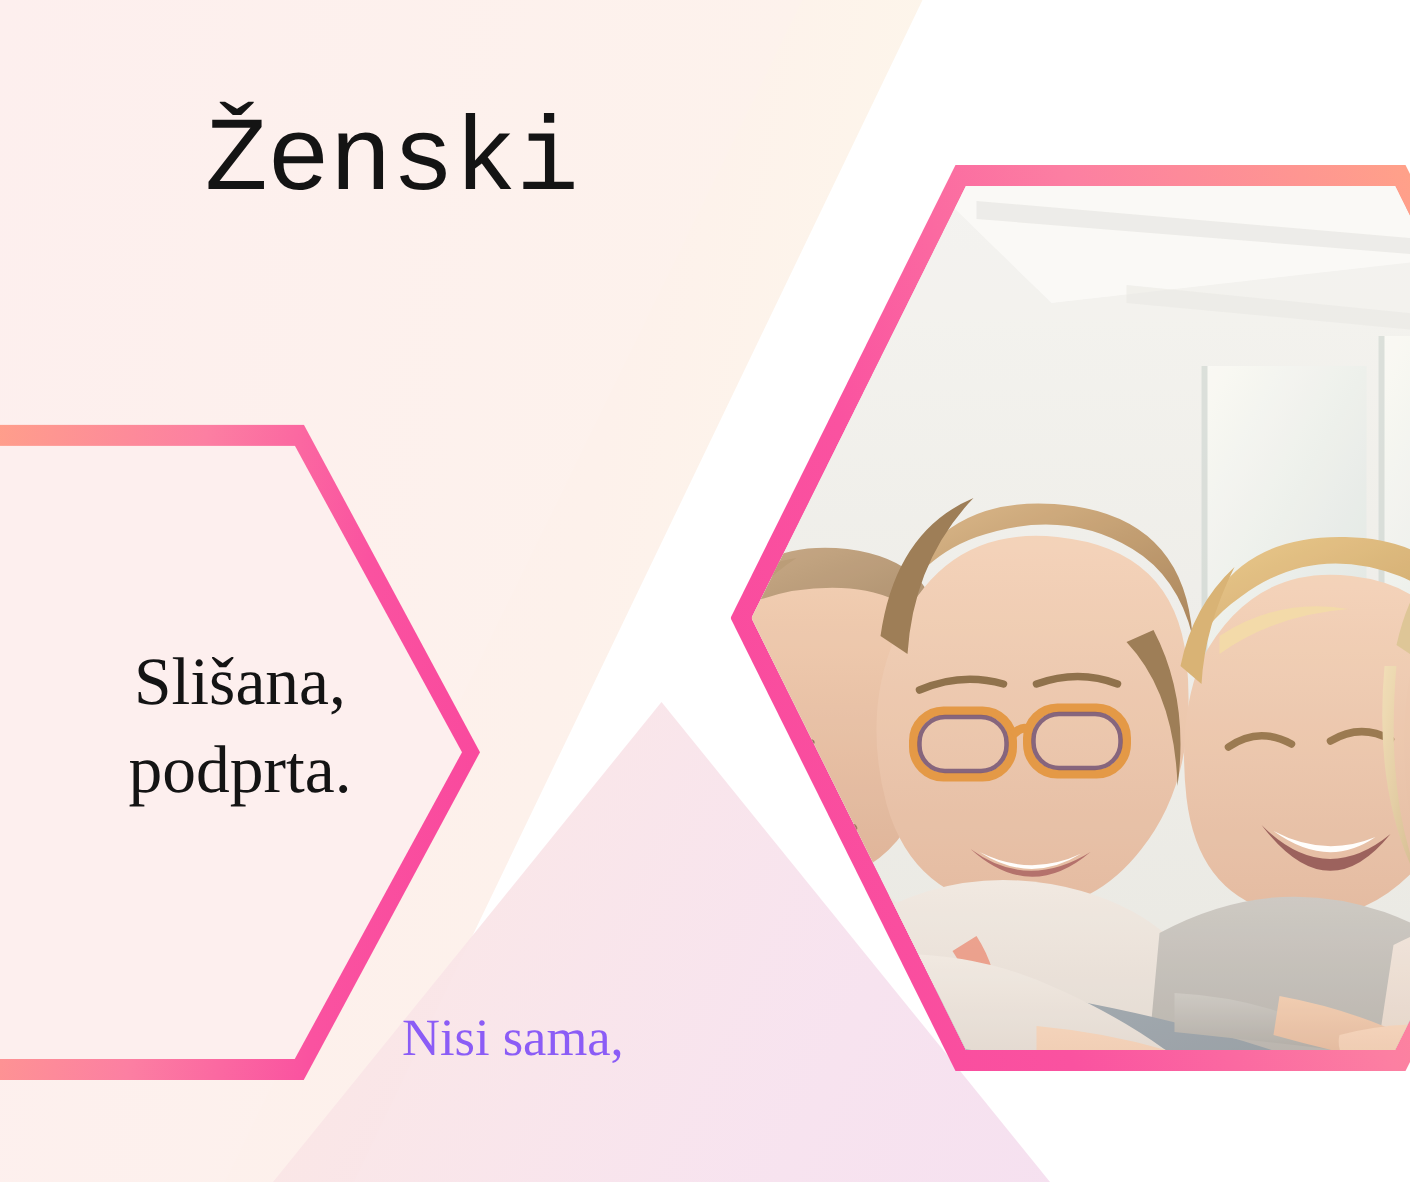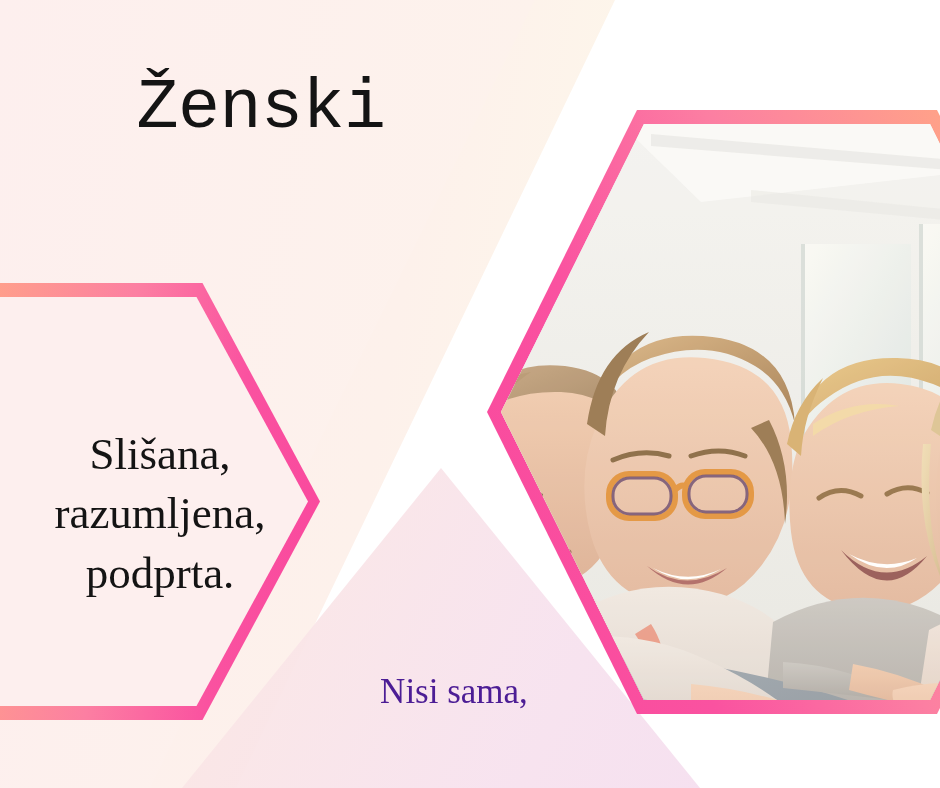--- a/index.html
+++ b/index.html
@@ -96,24 +96,24 @@
     text-align:center;
     font-size:45px;
     line-height:1.32;
     color:#141414;
     margin-top:42px;
   }
   .bottom-text {
     position:absolute;
     left:268px; top:668px;
     width:372px;
-    text-align:center;
+    text-align:left;
     font-size:35px;
     line-height:1.35;
-    color:#4c1d95;
+    color:#8b5cf6;
   }
 </style>
 </head>
 <body>
 
 <div id="poster">
 
   <div class="bg-base"></div>
   <div class="bg-warmstrip"></div>
   <div class="bg-right-white"></div>
@@ -305,21 +305,20 @@
 
   <div class="hex-outline"></div>
   <div class="hex-outline-inner"></div>
 
   <div class="title">
     <div>Ženski</div>
   </div>
 
   <div class="hex-text">
     <div>Slišana,</div>
-    <div>razumljena,</div>
     <div>podprta.</div>
   </div>
 
   <div class="bottom-text">
     <div>Nisi sama,</div>
   </div>
 
 </div>
 
 </body></html>

